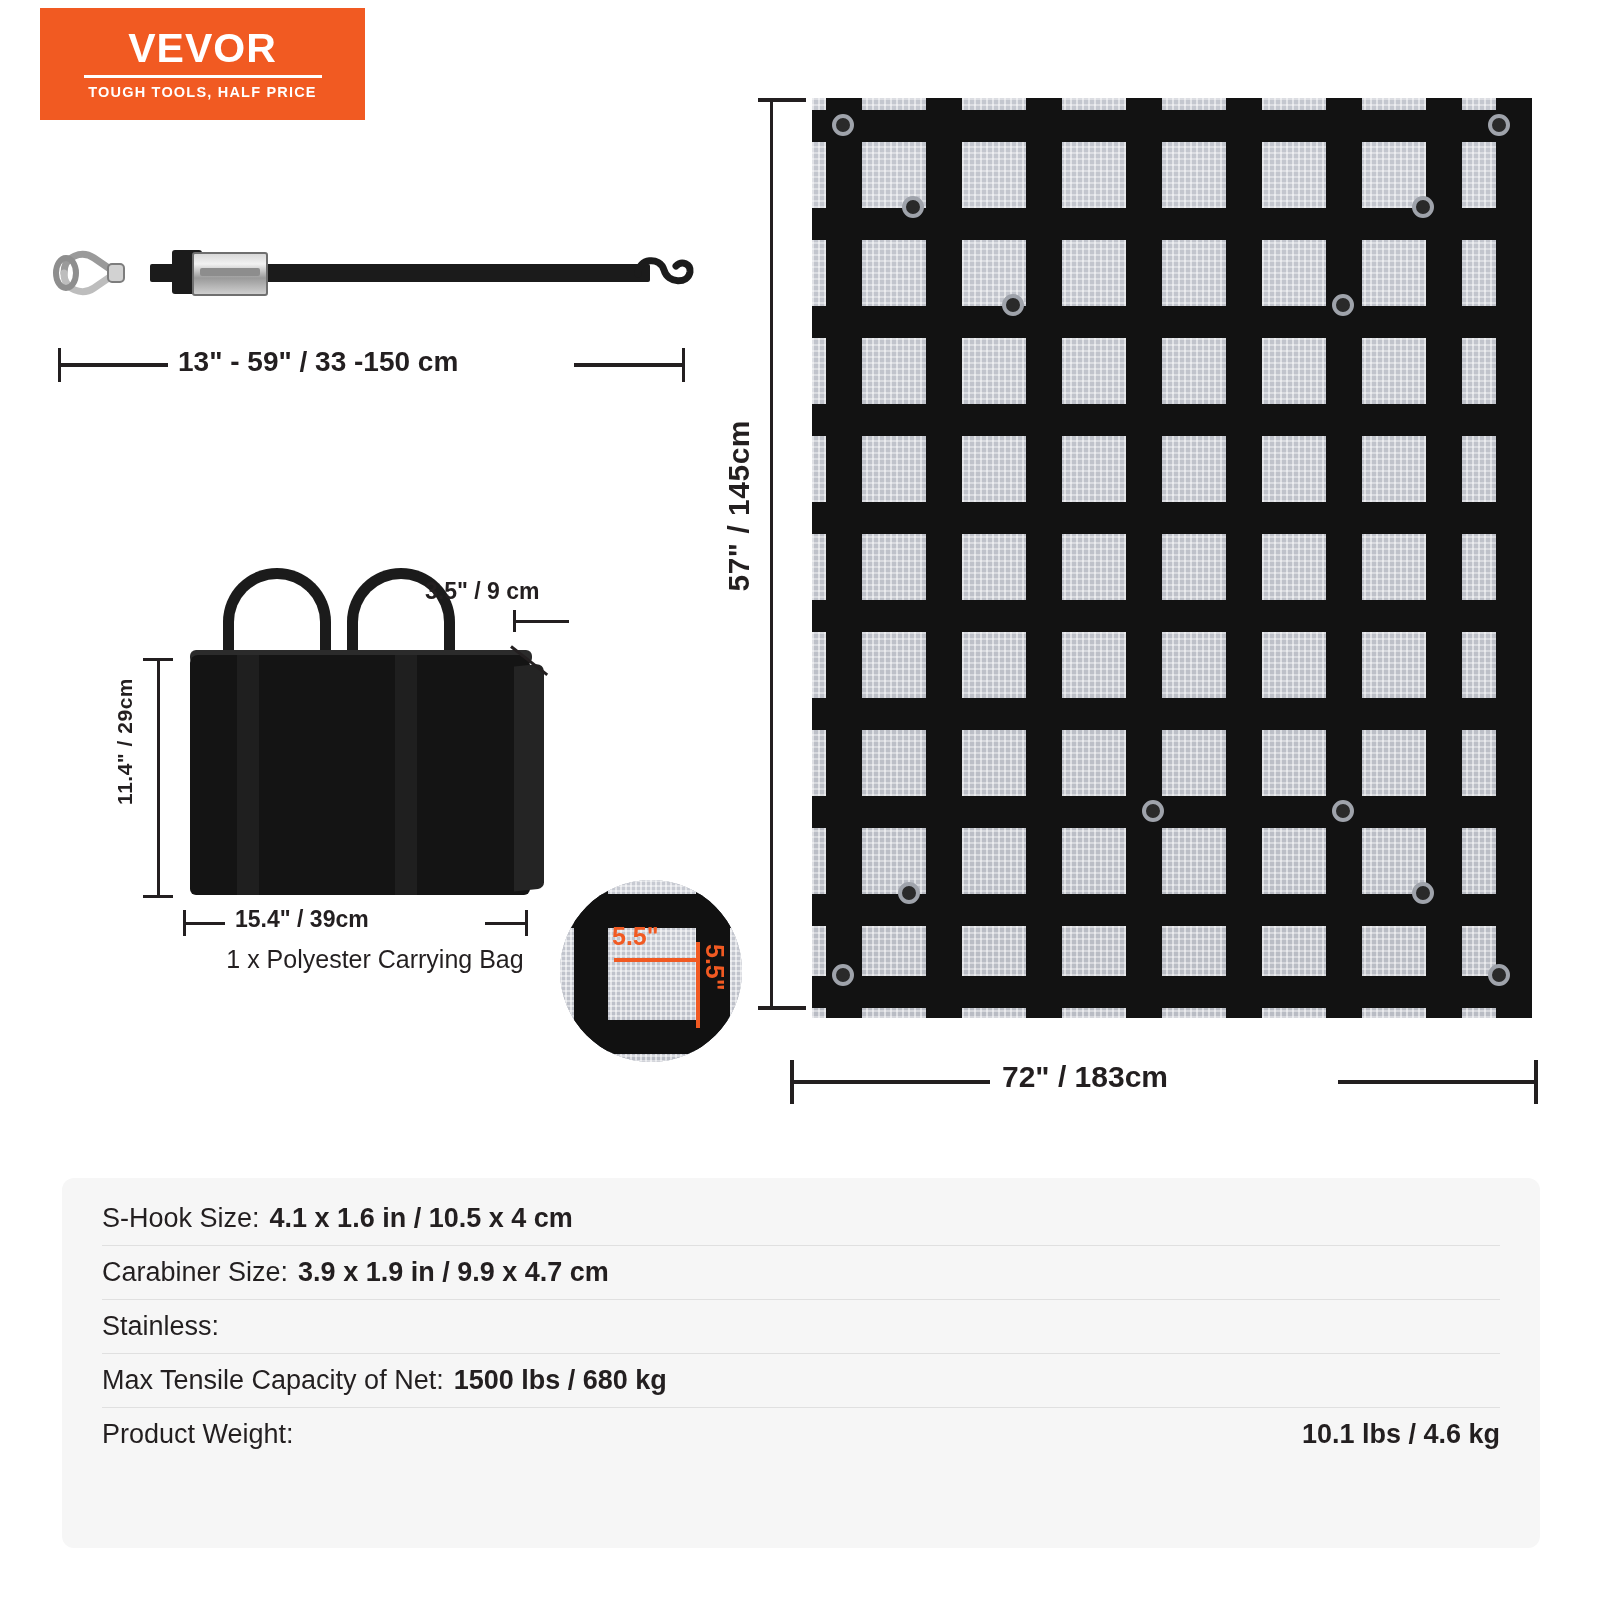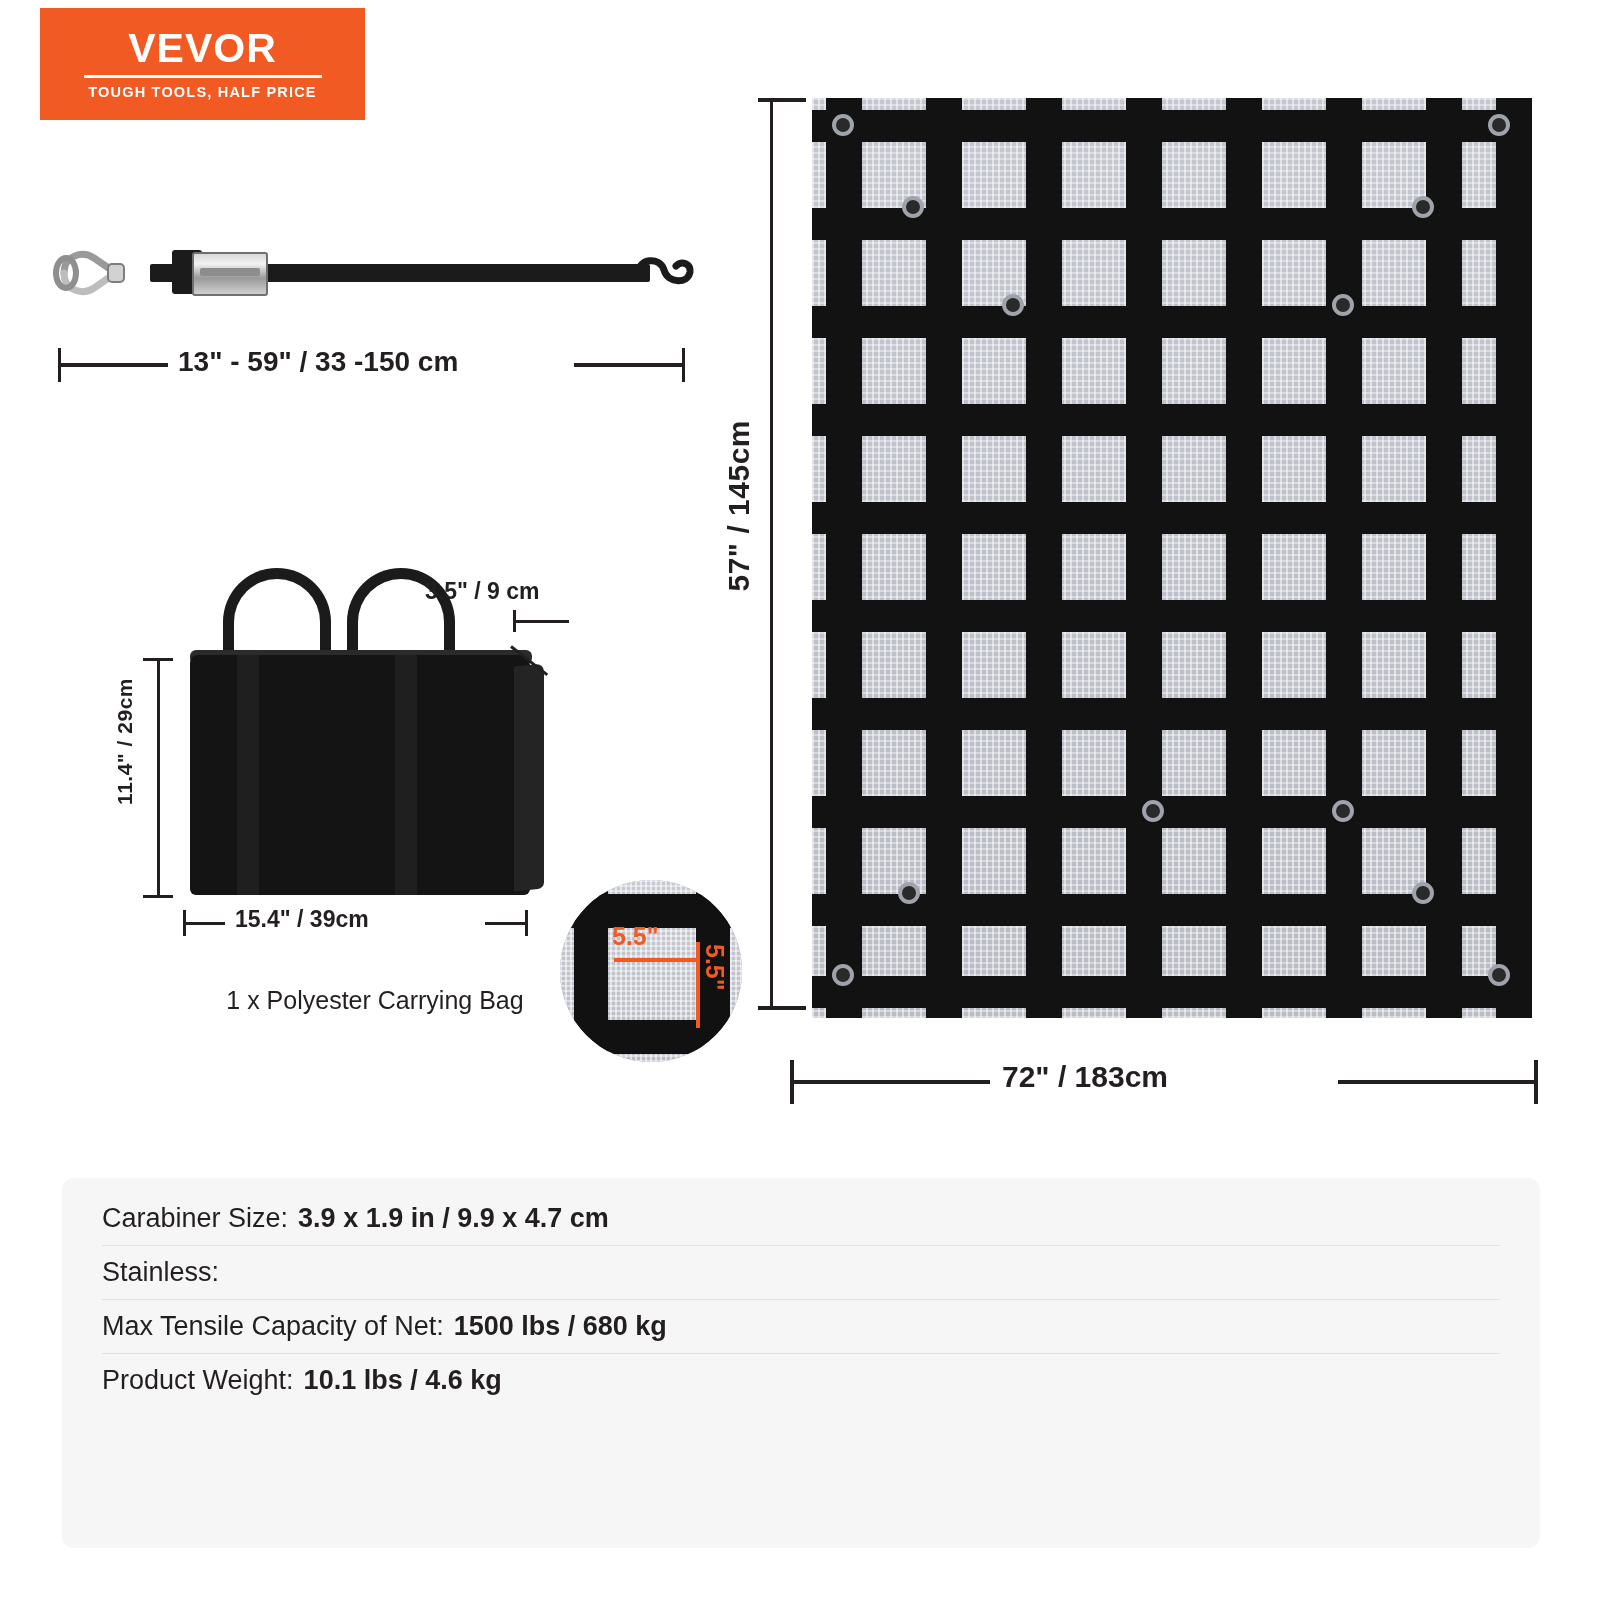--- a/index.html
+++ b/index.html
@@ -202,21 +202,20 @@
   .sl-b { left: 300px; }
 
   .bag-caption {
     position: absolute;
     left: 0;
     top: 395px;
     width: 560px;
     text-align: center;
     font-size: 25px;
     color: #231f20;
-    margin-top: 41px;
   }
 
   .vert-label {
     position: absolute;
     writing-mode: vertical-rl;
     transform: rotate(180deg);
     font-weight: bold;
     font-size: 21px;
     letter-spacing: 0.5px;
     white-space: nowrap;
@@ -329,21 +328,21 @@
   .spec-row {
     position: relative;
     height: 53px;
     margin: 0 40px;
     display: flex;
     align-items: center;
     border-bottom: 1px solid #e0e0e0;
     font-size: 27px;
   }
   .spec-row:first-child { margin-top: 14px; }
-  .spec-row:last-child { border-bottom: none; }
+  .spec-row:last-child { border-bottom: none; justify-content: space-between; }
   .spec-label { color: #231f20; }
   .spec-value { color: #231f20; font-weight: bold; margin-left: 10px; }
 </style>
 </head>
 <body>
 
 <div class="logo-box">
   <div class="logo-word">VEVOR</div>
   <div class="logo-rule"></div>
   <div class="logo-tag">TOUGH TOOLS, HALF PRICE</div>
@@ -475,20 +474,24 @@
   <div class="dim-line" style="left:0px;   top:20px; width:4px; height:44px;"></div>
   <div class="dim-line" style="left:744px; top:20px; width:4px; height:44px;"></div>
   <div class="dim-line" style="left:0px;   top:40px; width:200px; height:4px;"></div>
   <div class="dim-line" style="left:548px; top:40px; width:200px; height:4px;"></div>
   <div class="dim-label big-dim" style="left:212px; top:20px;">72"  /  183cm</div>
 </div>
 
 <div class="spec-panel">
 
 
+  <div class="spec-row">
+    <span class="spec-label">S-Hook Size:</span>
+    <span class="spec-value">4.1 x 1.6 in / 10.5 x 4 cm</span>
+  </div>
 
   <div class="spec-row">
     <span class="spec-label">Carabiner Size:</span>
     <span class="spec-value">3.9 x 1.9 in / 9.9 x 4.7 cm</span>
   </div>
 
   <div class="spec-row">
     <span class="spec-label">Stainless:</span>
   </div>
 

